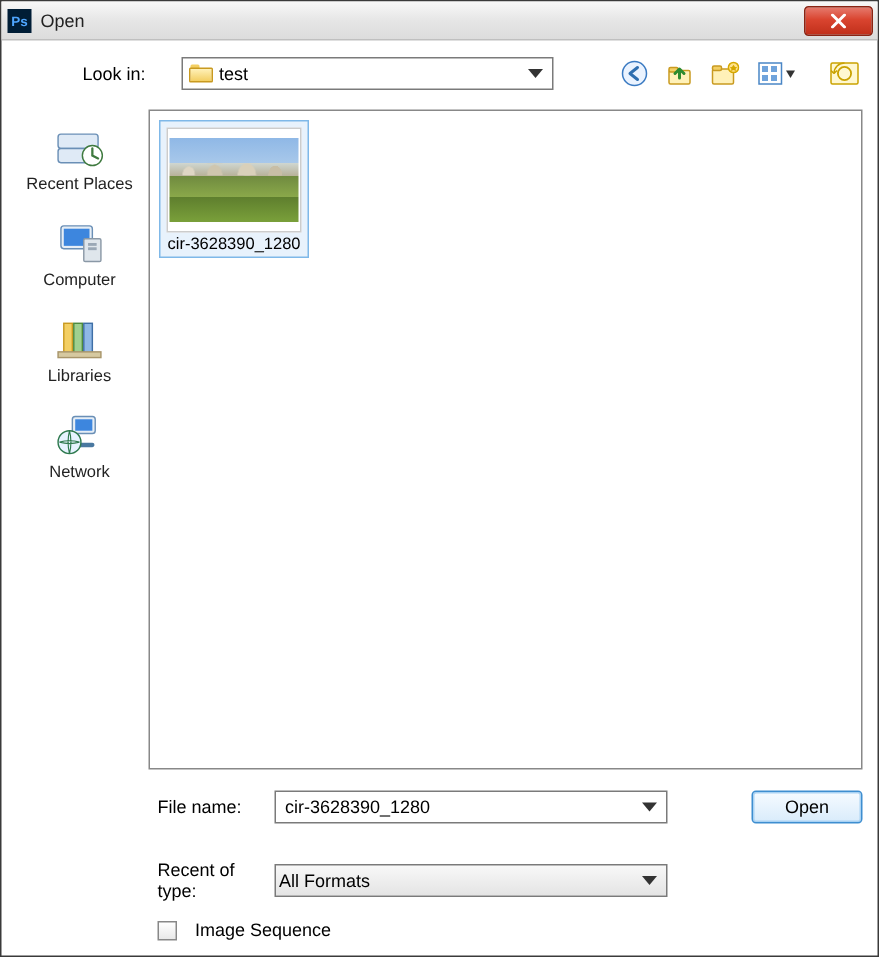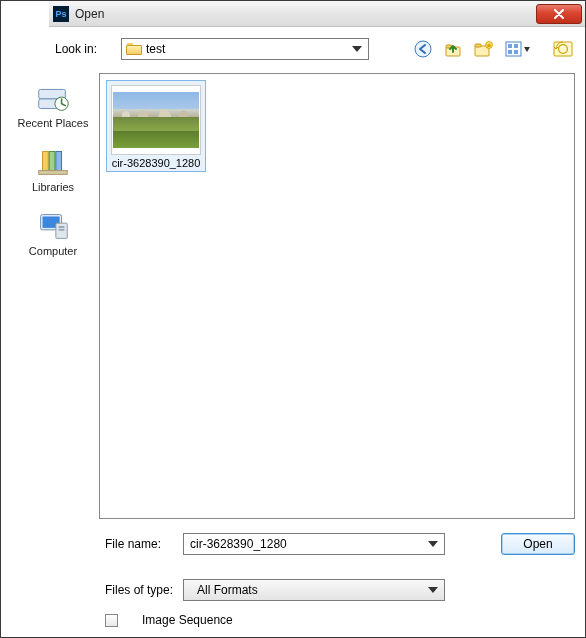--- a/index.html
+++ b/index.html
@@ -4,21 +4,21 @@
 <style>
   * { box-sizing: border-box; }
   html, body { margin:0; padding:0; font-family: "Segoe UI", Tahoma, sans-serif; font-size:12px; }
   body { background:#333; width:586px; height:638px; overflow:hidden; }
 
   .window { width:586px; height:638px; background:#fff; border:1px solid #3a3a3a; display:flex; flex-direction:column; }
   .titlebar {
     height:26px;
     background:linear-gradient(to bottom,#f8f8f8 0%,#e6e6e6 50%,#dcdcdc 100%);
     border-bottom:1px solid #bfbfbf;
-    display:flex; align-items:center; padding:0 0 0 4px;margin-left:48px;
+    display:flex; align-items:center; padding:0 0 0 4px;
   }
   .titlebar .ps-icon {
     width:16px; height:16px; background:#001d36; display:flex; align-items:center; justify-content:center;
     color:#4fa6ff; font-size:9px; font-weight:bold; font-family:Arial,sans-serif;
   }
   .titlebar .title { margin-left:6px; color:#222; }
   .titlebar .spacer { flex:1; }
   .close-btn {
     width:46px; height:20px; margin-right:3px;
     background:linear-gradient(to bottom,#e67a6d 0%,#d9442f 45%,#c1301b 100%);
@@ -82,32 +82,32 @@
 
   .bottom-rows { display:flex; flex-direction:column; gap:24px; padding-left:94px; padding-top:14px; }
   .brow { display:flex; align-items:center; gap:8px; }
   .brow .blbl { width:70px; }
   .text-combo {
     height:22px; border:1px solid #7a7a7a; background:#fff; display:flex; align-items:center; padding:0 6px;
     position:relative;
   }
   .text-combo .caret { position:absolute; right:6px; top:7px; width:0;height:0;border-left:5px solid transparent;border-right:5px solid transparent;border-top:6px solid #333;}
   .drop-combo {
-    height:22px; border:1px solid #7a7a7a; background:linear-gradient(#f8f8f8,#e4e4e4); display:flex; align-items:center; padding:0 13px;
+    height:22px; border:1px solid #7a7a7a; background:linear-gradient(#f8f8f8,#e4e4e4); display:flex; align-items:center; padding:0 2px;
     position:relative;
   }
   .drop-combo .caret { position:absolute; right:6px; top:7px; width:0;height:0;border-left:5px solid transparent;border-right:5px solid transparent;border-top:6px solid #333;}
   .win-btn {
     width:74px; height:22px; border:1px solid #7a7a7a; border-radius:3px;
     background:linear-gradient(#fdfdfd,#e6e6e6);
     display:flex; align-items:center; justify-content:center;
   }
   .win-btn.primary { border:1px solid #3e8ed0; box-shadow:inset 0 0 0 1px #a9d2f3; background:linear-gradient(#f6fbff,#d9ecfb);}
   
-  .chk-row { display:flex; align-items:center; gap:24px; padding-left:94px; padding-top:12px;}
+  .chk-row { display:flex; align-items:center; gap:12px; padding-left:94px; padding-top:12px;}
   .chk { width:13px; height:13px; border:1px solid #888; background:linear-gradient(#fff,#e8e8e8);}
 </style>
 </head>
 <body>
 
 <div class="window">
 
   <div class="titlebar">
     <div class="ps-icon">Ps</div>
     <div class="title">Open</div>
@@ -191,42 +191,54 @@
               <path d="M30 18 L30 23 L34 25" stroke="#3f7a3f" stroke-width="1.6" fill="none" stroke-linecap="round"></path>
             </svg>
           </div>
           <div class="place-label">Recent Places</div>
         </div>
 
 
         <div class="place">
           <div class="place-icon">
             <svg width="42" height="34" viewBox="0 0 42 34">
-              <rect x="10" y="6" width="6" height="22" fill="#f3cf63" stroke="#c99a20"></rect>
-              <rect x="17" y="6" width="6" height="22" fill="#9fd08f" stroke="#4e8a3e"></rect>
-              <rect x="24" y="6" width="6" height="22" fill="#8fb8e6" stroke="#3f6fa6"></rect>
-              <rect x="6" y="26" width="30" height="4" fill="#d6c9a0" stroke="#a8956a"></rect>
-            </svg>
-          </div>
-          <div class="place-label">Libraries</div>
-        </div>
-
-        <div class="place">
-          <div class="place-icon">
-            <svg width="42" height="34" viewBox="0 0 42 34">
               <rect x="8" y="5" width="22" height="16" rx="2" fill="#e6eef6" stroke="#6a8fb6"></rect>
               <rect x="10" y="7" width="18" height="12" fill="#3d86de"></rect>
               <rect x="24" y="14" width="12" height="16" rx="1" fill="#dfe6ec" stroke="#8a98a6"></rect>
               <rect x="27" y="17" width="6" height="2" fill="#9aa8b6"></rect>
               <rect x="27" y="20" width="6" height="2" fill="#9aa8b6"></rect>
             </svg>
           </div>
           <div class="place-label">Computer</div>
         </div>
 
+        <div class="place">
+          <div class="place-icon">
+            <svg width="42" height="34" viewBox="0 0 42 34">
+              <rect x="10" y="6" width="6" height="22" fill="#f3cf63" stroke="#c99a20"></rect>
+              <rect x="17" y="6" width="6" height="22" fill="#9fd08f" stroke="#4e8a3e"></rect>
+              <rect x="24" y="6" width="6" height="22" fill="#8fb8e6" stroke="#3f6fa6"></rect>
+              <rect x="6" y="26" width="30" height="4" fill="#d6c9a0" stroke="#a8956a"></rect>
+            </svg>
+          </div>
+          <div class="place-label">Libraries</div>
+        </div>
+
+        <div class="place">
+          <div class="place-icon">
+            <svg width="42" height="34" viewBox="0 0 42 34">
+              <rect x="16" y="4" width="16" height="12" rx="2" fill="#e6eef6" stroke="#6a8fb6"></rect>
+              <rect x="18" y="6" width="12" height="8" fill="#3d86de"></rect>
+              <path d="M12 24 L30 24" stroke="#4a78a0" stroke-width="3" stroke-linecap="round"></path>
+              <circle cx="14" cy="22" r="8" fill="#e6f3ff" stroke="#2f7a4f"></circle>
+              <path d="M7 22 Q14 24 21 22 M7 22 Q14 20 21 22 M14 14 Q12 22 14 30 M14 14 Q16 22 14 30" stroke="#2f7a4f" fill="none" stroke-width="0.8"></path>
+            </svg>
+          </div>
+          <div class="place-label">Network</div>
+        </div>
 
       </div>
 
       <div class="file-area">
         <div class="thumb">
           <div class="img-wrap">
             <div class="landscape"></div>
           </div>
           <div class="fname">cir-3628390_1280</div>
         </div>
@@ -242,21 +254,21 @@
           <span>cir-3628390_1280</span>
           <div class="caret"></div>
         </div>
         <div style="flex:1"></div>
         <div class="win-btn primary">
           <span>Open</span>
         </div>
       </div>
 
       <div class="brow">
-        <div class="blbl">Files of type:</div>
+        <div class="blbl">Recent of type:</div>
         <div class="drop-combo" style="width:262px;">
           <span>All Formats</span>
           <div class="caret"></div>
         </div>
         <div style="flex:1"></div>
       </div>
 
     </div>
 
     <div class="chk-row">

